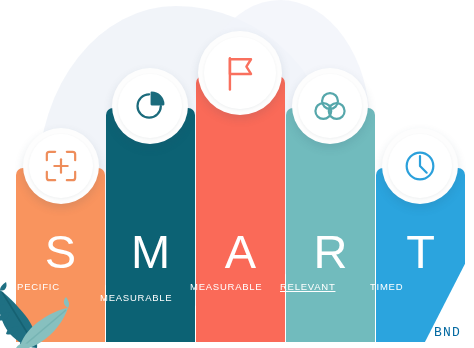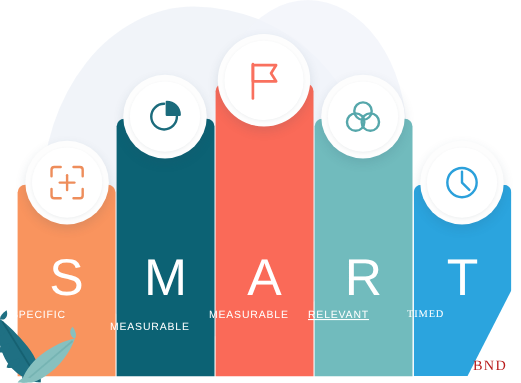--- a/index.html
+++ b/index.html
@@ -109,24 +109,24 @@
     width: 90px;
     height: 100px;
     pointer-events: none;
   }
 
   
   .watermark {
     position: absolute;
     right: 13px;
     bottom: 8px;
-    font-family: Liberation Serif, serif;
+    font-family: Liberation Mono, monospace;
     font-size: 13px;
     letter-spacing: 1.2px;
-    color: #b91c1c;
+    color: #0369a1;
     user-select: none;
   }
 </style>
 </head>
 <body>
 
 <div id="canvas">
 
   <div class="bg-blob"></div>
   <div class="bg-blob-2"></div>
@@ -145,21 +145,21 @@
       <div class="letter" style="left: 196px; width: 89px; top: 228px; color: rgb(255, 255, 255);">A</div>
       <div class="letter" style="left: 286px; width: 89px; top: 228px; color: rgb(255, 255, 255);">R</div>
       <div class="letter" style="left: 376px; width: 89px; top: 228px; color: rgb(255, 255, 255);">T</div>
     </div>
 
   <div id="labels-layer">
       <div class="sublabel" style="left: 10px; width: 101px; top: 281px; color: rgb(255, 255, 255);">SPECIFIC</div>
       <div class="sublabel" style="left: 100px; width: 101px; top: 292px; color: rgb(255, 255, 255);">MEASURABLE</div>
       <div class="sublabel" style="left: 190px; width: 101px; top: 281px; color: rgb(255, 255, 255);">MEASURABLE</div>
       <div class="sublabel" style="left: 280px; width: 101px; top: 281px; color: rgb(255, 255, 255); text-decoration: underline;">RELEVANT</div>
-      <div class="sublabel" style="left: 370px; width: 101px; top: 281px; color: rgb(255, 255, 255); font-family: Liberation Serif, serif;">TIMED</div>
+      <div class="sublabel" style="left: 370px; width: 101px; top: 281px; color: rgb(255, 255, 255);">TIMED</div>
     </div>
 
   <div id="icons-layer">
       <div class="icon-wrap" style="left: 23px; top: 128px; width: 76px; height: 76px;">
         <div class="icon-outer"></div>
         <div class="icon-ring" style="left: 5.7px; top: 5.7px; width: 64.6px; height: 64.6px;"></div>
         <div class="icon-glyph" style="left: 18px; top: 18px; width: 40px; height: 40px;">
           <svg viewBox="0 0 48 48" width="40" height="40" xmlns="http://www.w3.org/2000/svg" fill="none" stroke="#EE8D5B" stroke-width="2.64" stroke-linecap="round" stroke-linejoin="round">
       <path d="M7 17 V10 a3 3 0 0 1 3 -3 H17"></path>
       <path d="M31 7 H38 a3 3 0 0 1 3 3 V17"></path>

